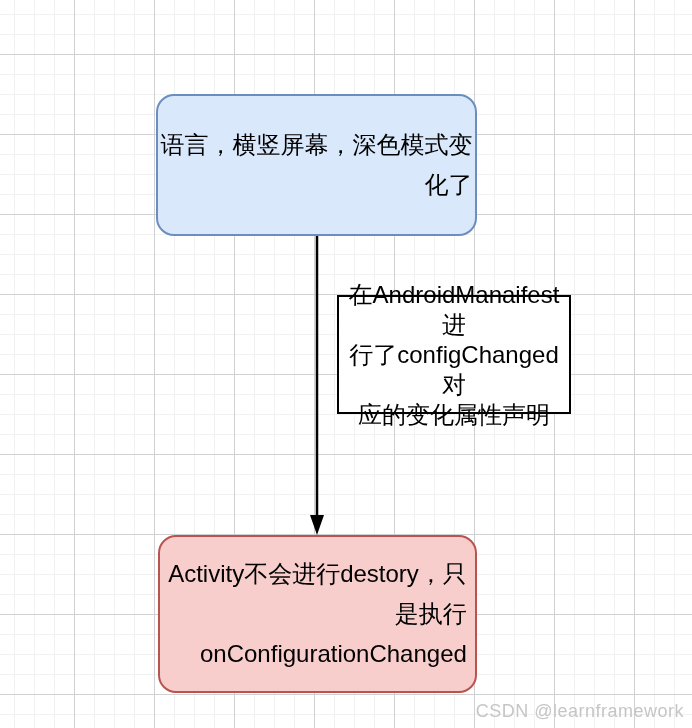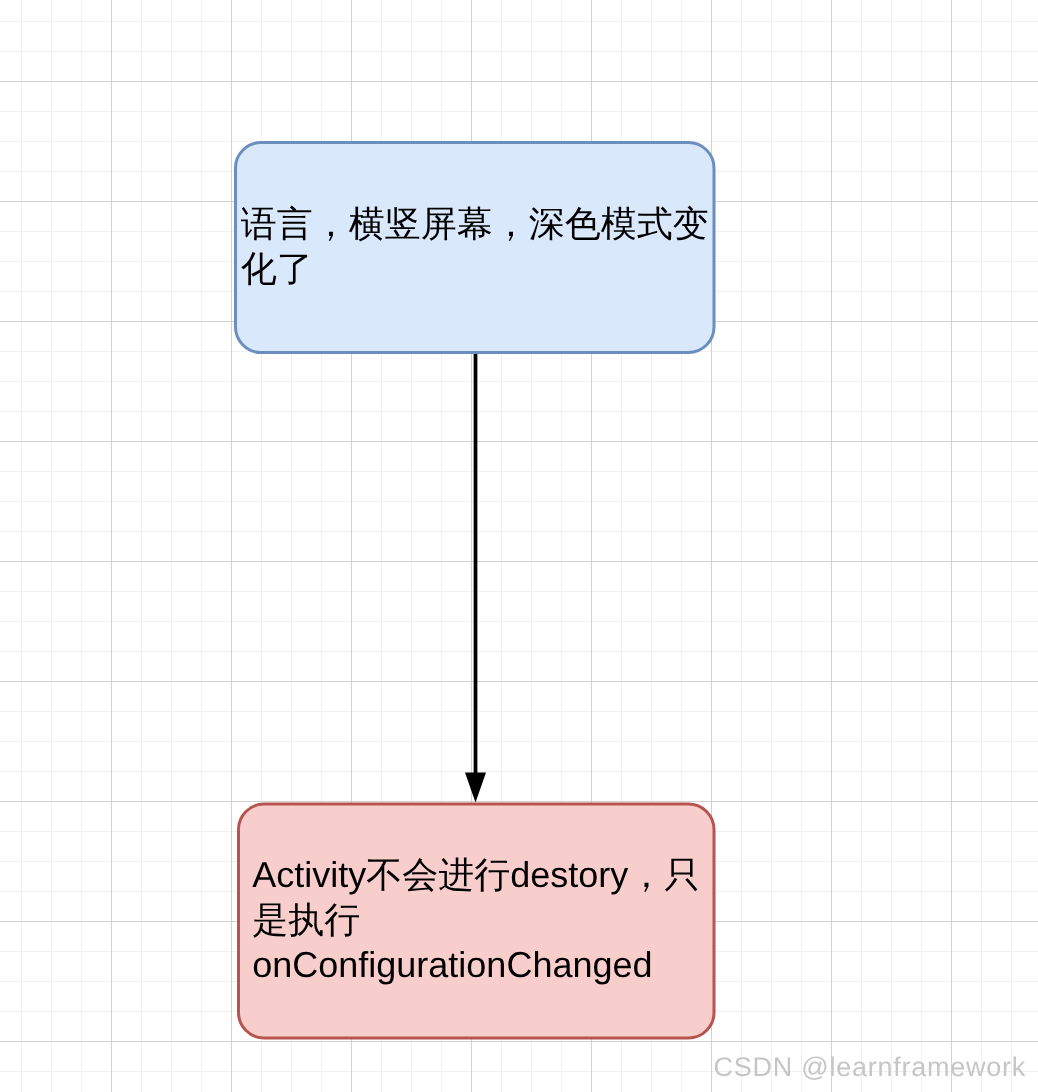--- a/index.html
+++ b/index.html
@@ -22,23 +22,23 @@
     color: #000000;
   }
 
   .node {
     position: absolute;
     box-sizing: border-box;
     border-radius: 18px;
     display: flex;
     align-items: center;
     justify-content: center;
-    text-align: left;
+    text-align: right;
     font-size: 24px;
-    line-height: 30px;
+    line-height: 40px;
   }
 
   .node-blue {
     left: 156px;
     top: 94px;
     width: 321px;
     height: 142px;
     background: #dae8fc;
     border: 2.5px solid #6c8ebf;
   }
@@ -96,20 +96,25 @@
   <div class="node node-blue">
     <span class="node-text">语言，横竖屏幕，深色模式变
 化了</span>
   </div>
 
   <svg class="edge-svg" width="24" height="300" viewBox="0 0 24 300">
     <line x1="12" y1="0" x2="12" y2="281" stroke="#000000" stroke-width="2.5"></line>
     <polygon points="12,299 5,279 19,279" fill="#000000"></polygon>
   </svg>
 
+  <div class="edge-label">
+    <span class="label-text">在AndroidManaifest进
+行了configChanged对
+应的变化属性声明</span>
+  </div>
 
   <div class="node node-red">
     <span class="node-text">Activity不会进行destory，只
 是执行
 onConfigurationChanged</span>
   </div>
 
   <div class="watermark">CSDN @learnframework</div>
 
 </div>

